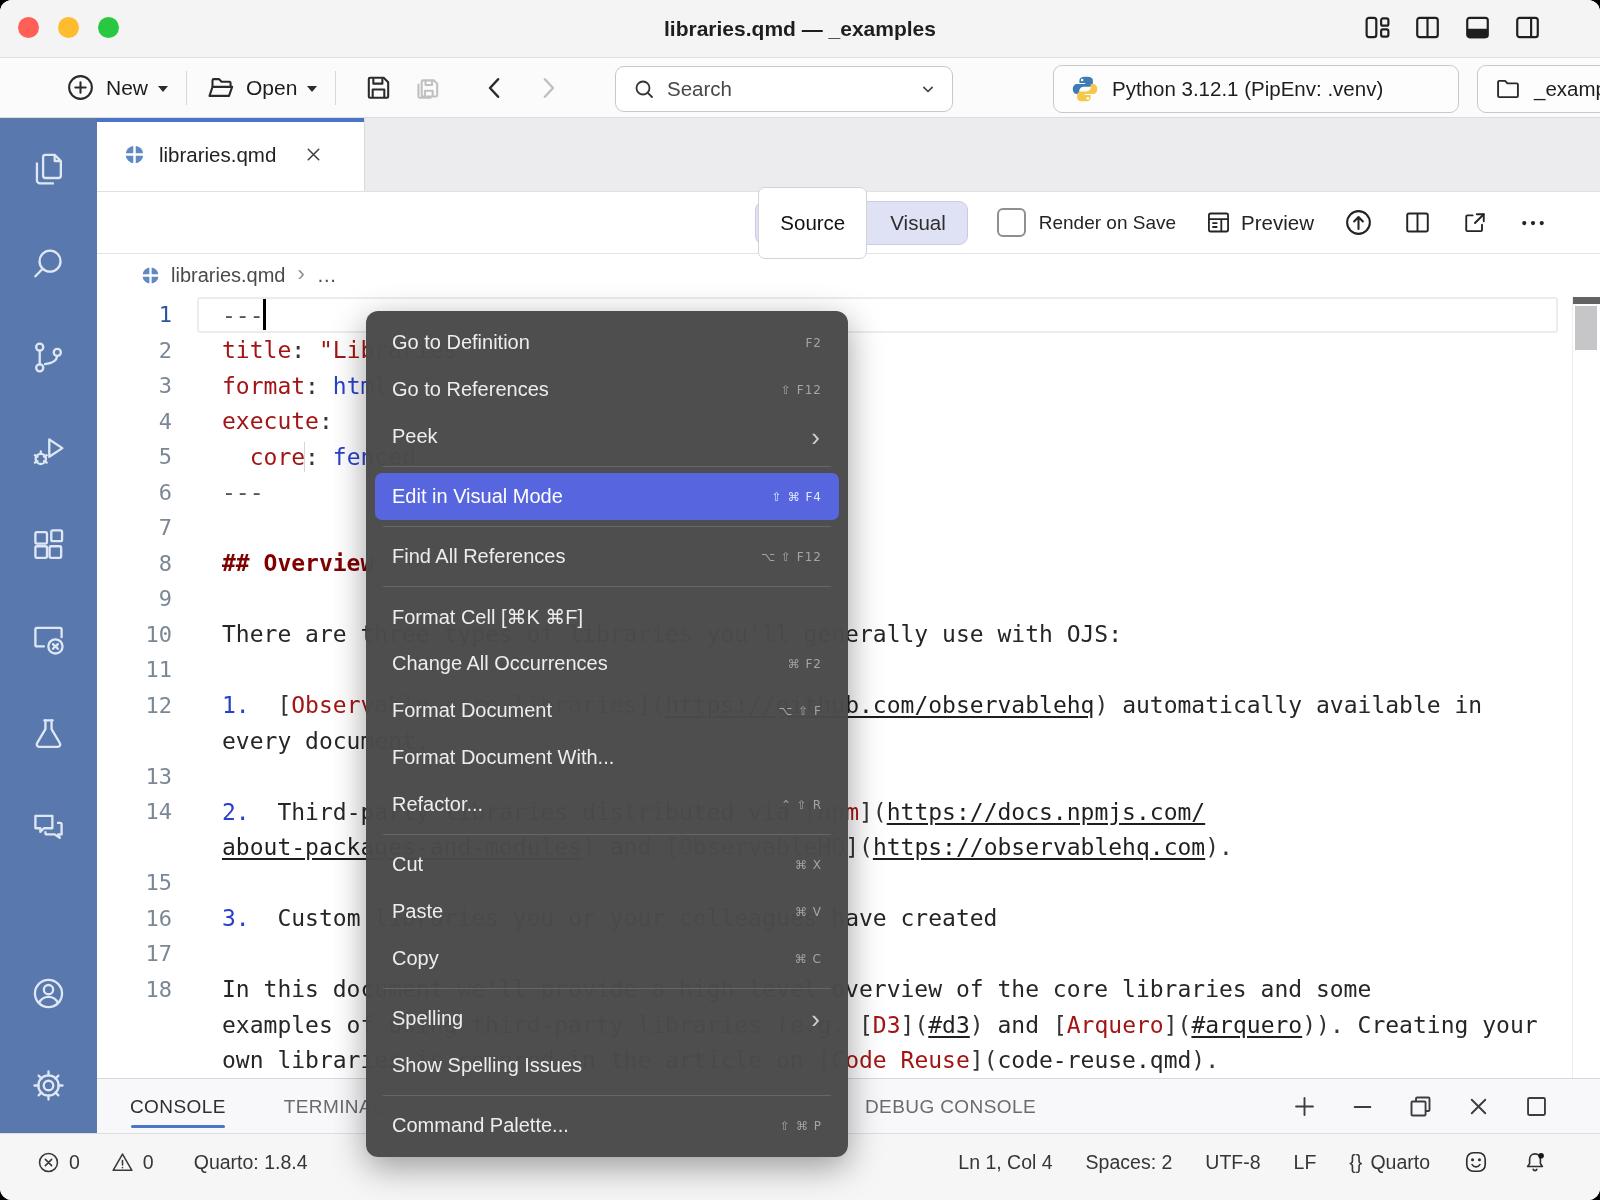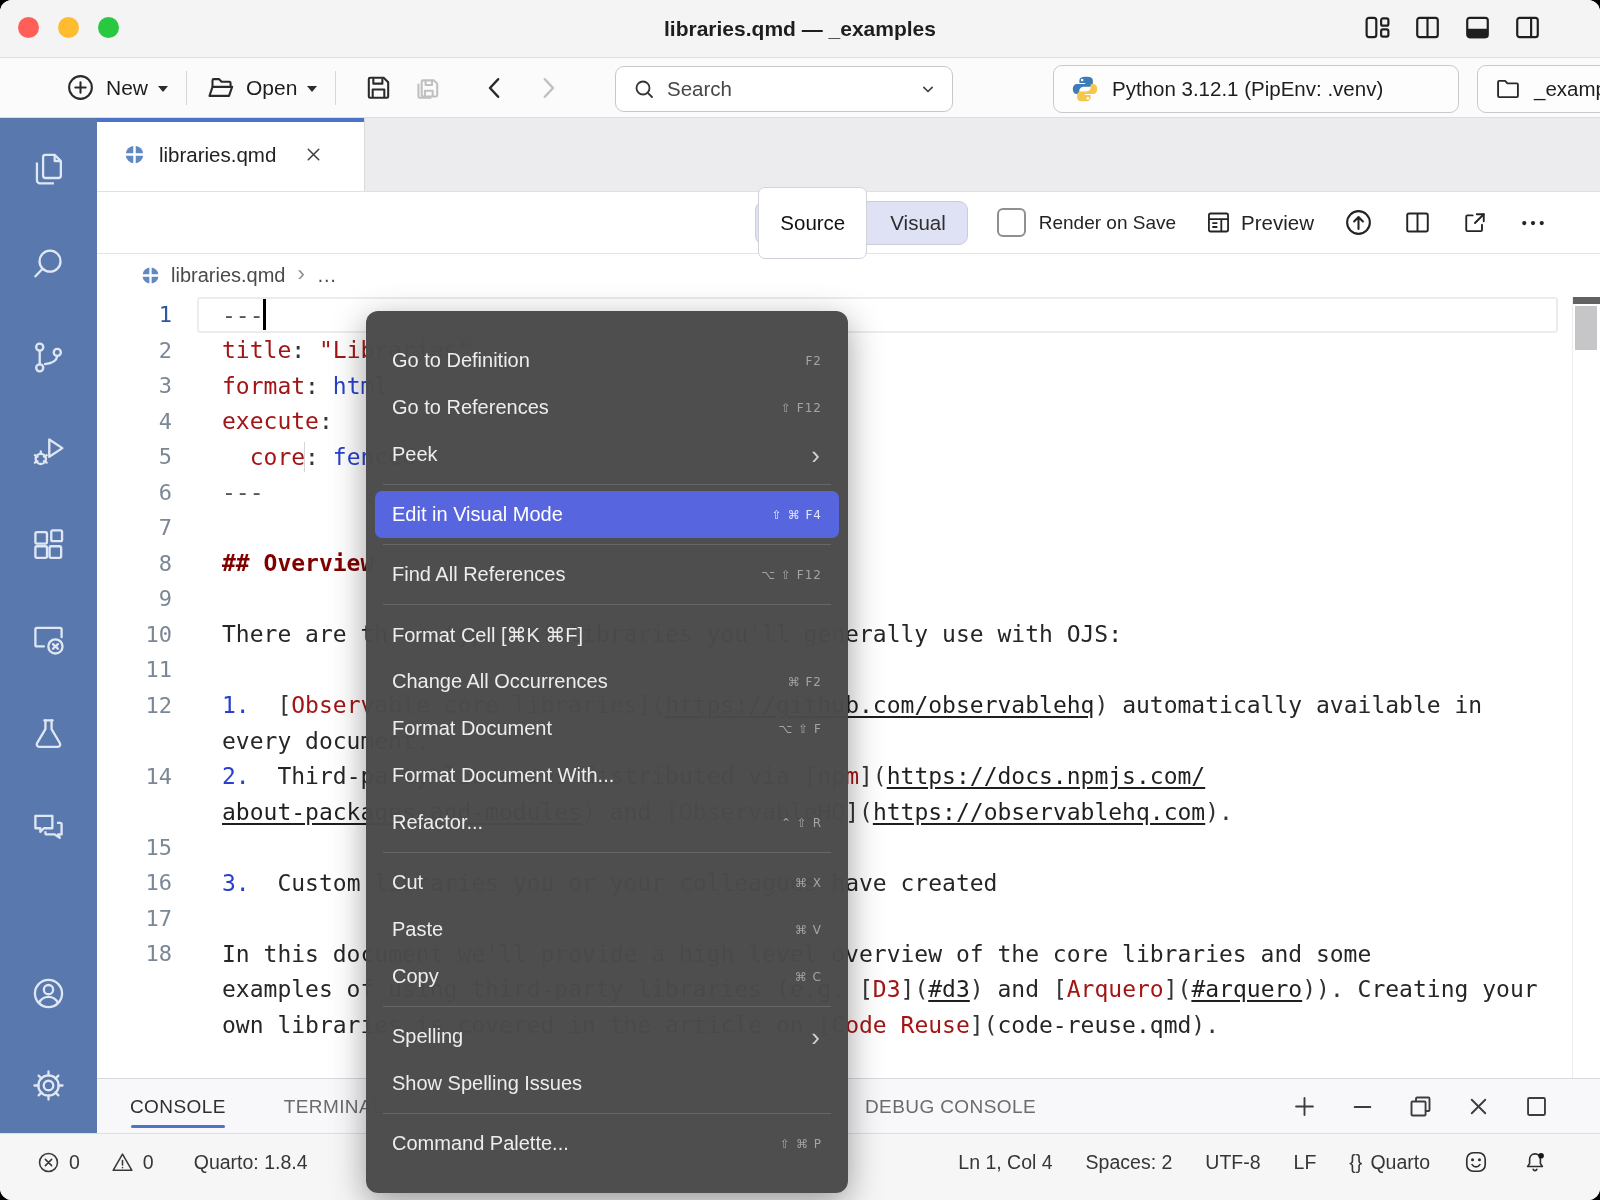--- a/index.html
+++ b/index.html
@@ -88,21 +88,21 @@
   
   .statusbar{position:absolute;left:0;right:0;bottom:0;height:66px;background:#f6f6f6;border-top:1px solid #dedede;
              font-size:19.5px;color:#363636;}
   .sb-left{position:absolute;left:36px;top:7px;height:42px;display:flex;align-items:center;gap:13px;}
   .sb-right{position:absolute;right:52px;top:7px;height:42px;display:flex;align-items:center;gap:33px;}
   .sb-item{display:flex;align-items:center;gap:8px;}
   .sb-gap{width:14px;}
 
   
   .menu{position:absolute;left:366px;top:311px;width:482px;background:rgba(74,74,74,.98);border-radius:12px;
-        padding:26px 0;box-shadow:0 10px 34px rgba(0,0,0,.38);z-index:50;font-size:20px;color:#ededed;}
+        padding:8px 0;box-shadow:0 10px 34px rgba(0,0,0,.38);z-index:50;font-size:20px;color:#ededed;}
   .menu-item{height:47px;display:flex;align-items:center;padding:0 17px;margin:0 9px;border-radius:7px;}
   .mi-label{flex:1;}
   .mi-short{font-family:"DejaVu Sans",sans-serif;font-size:12px;color:#a4a4a4;letter-spacing:1px;}
   .mi-sub{color:#cfcfcf;font-size:26px;line-height:0;margin-right:2px;}
   .menu-item.hl{background:#5766df;color:#fff;}
   .menu-item.hl .mi-short{color:#e4e8ff;}
   .menu-sep{height:1px;background:#666;margin:6px 17px;}
 </style>
 </head>
 <body>
@@ -392,20 +392,21 @@
         <div class="code-line" data-name="code-line"><span class="gutter" data-name="line-number">4</span><span class="content"><span class="tk-k">execute</span><span class="tk-p">:</span></span></div>
         <div class="code-line" data-name="code-line"><span class="gutter" data-name="line-number">5</span><span class="content guide"><span class="tk-t">  </span><span class="tk-k">core</span><span class="tk-p">: </span><span class="tk-v">fenced</span></span></div>
         <div class="code-line" data-name="code-line"><span class="gutter" data-name="line-number">6</span><span class="content"><span class="tk-d">---</span></span></div>
         <div class="code-line" data-name="code-line"><span class="gutter" data-name="line-number">7</span><span class="content"></span></div>
         <div class="code-line" data-name="code-line"><span class="gutter" data-name="line-number">8</span><span class="content"><span class="tk-h">## Overview</span></span></div>
         <div class="code-line" data-name="code-line"><span class="gutter" data-name="line-number">9</span><span class="content"></span></div>
         <div class="code-line" data-name="code-line"><span class="gutter" data-name="line-number">10</span><span class="content"><span class="tk-t">There are three types of libraries you'll generally use with OJS:</span></span></div>
         <div class="code-line" data-name="code-line"><span class="gutter" data-name="line-number">11</span><span class="content"></span></div>
         <div class="code-line" data-name="code-line"><span class="gutter" data-name="line-number">12</span><span class="content"><span class="tk-n">1.</span><span class="tk-t">  </span><span class="tk-p">[</span><span class="tk-lk">Observable core libraries</span><span class="tk-p">](</span><span class="tk-u">https://github.com/observablehq</span><span class="tk-p">)</span><span class="tk-t"> automatically available in</span></span></div>
         <div class="code-line" data-name="code-line"><span class="gutter" data-name="line-number"></span><span class="content"><span class="tk-t">every document.</span></span></div>
+        <div class="code-line" data-name="code-line"><span class="gutter" data-name="line-number">13</span><span class="content"></span></div>
         <div class="code-line" data-name="code-line"><span class="gutter" data-name="line-number">14</span><span class="content"><span class="tk-n">2.</span><span class="tk-t">  Third-party libraries distributed via </span><span class="tk-p">[</span><span class="tk-lk">npm</span><span class="tk-p">](</span><span class="tk-u">https://docs.npmjs.com/</span></span></div>
         <div class="code-line" data-name="code-line"><span class="gutter" data-name="line-number"></span><span class="content"><span class="tk-u">about-packages-and-modules</span><span class="tk-p">)</span><span class="tk-t"> and </span><span class="tk-p">[</span><span class="tk-lk">ObservableHQ</span><span class="tk-p">](</span><span class="tk-u">https://observablehq.com</span><span class="tk-p">).</span></span></div>
         <div class="code-line" data-name="code-line"><span class="gutter" data-name="line-number">15</span><span class="content"></span></div>
         <div class="code-line" data-name="code-line"><span class="gutter" data-name="line-number">16</span><span class="content"><span class="tk-n">3.</span><span class="tk-t">  Custom libraries you or your colleagues have created</span></span></div>
         <div class="code-line" data-name="code-line"><span class="gutter" data-name="line-number">17</span><span class="content"></span></div>
         <div class="code-line" data-name="code-line"><span class="gutter" data-name="line-number">18</span><span class="content"><span class="tk-t">In this document we'll provide a high level overview of the core libraries and some</span></span></div>
         <div class="code-line" data-name="code-line"><span class="gutter" data-name="line-number"></span><span class="content"><span class="tk-t">examples of using third-party libraries (e.g. </span><span class="tk-p">[</span><span class="tk-lk">D3</span><span class="tk-p">](</span><span class="tk-u">#d3</span><span class="tk-p">)</span><span class="tk-t"> and </span><span class="tk-p">[</span><span class="tk-lk">Arquero</span><span class="tk-p">](</span><span class="tk-u">#arquero</span><span class="tk-p">)). </span><span class="tk-t">Creating your</span></span></div>
         <div class="code-line" data-name="code-line"><span class="gutter" data-name="line-number"></span><span class="content"><span class="tk-t">own libraries is covered in the article on </span><span class="tk-p">[</span><span class="tk-lk">Code Reuse</span><span class="tk-p">](</span><span class="tk-t">code-reuse.qmd</span><span class="tk-p">).</span></span></div>
       </div>
 

